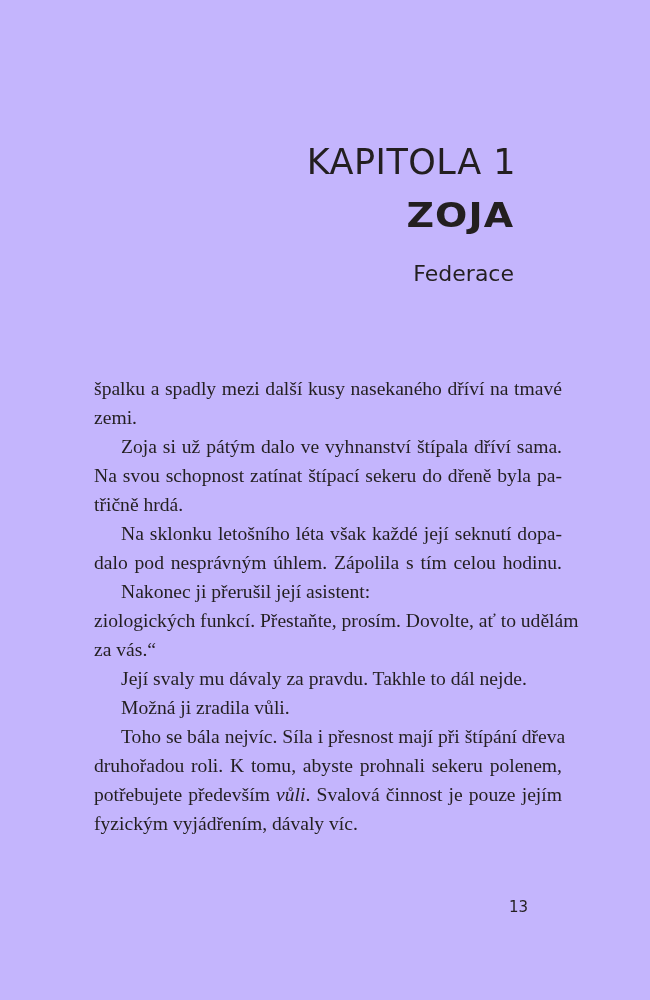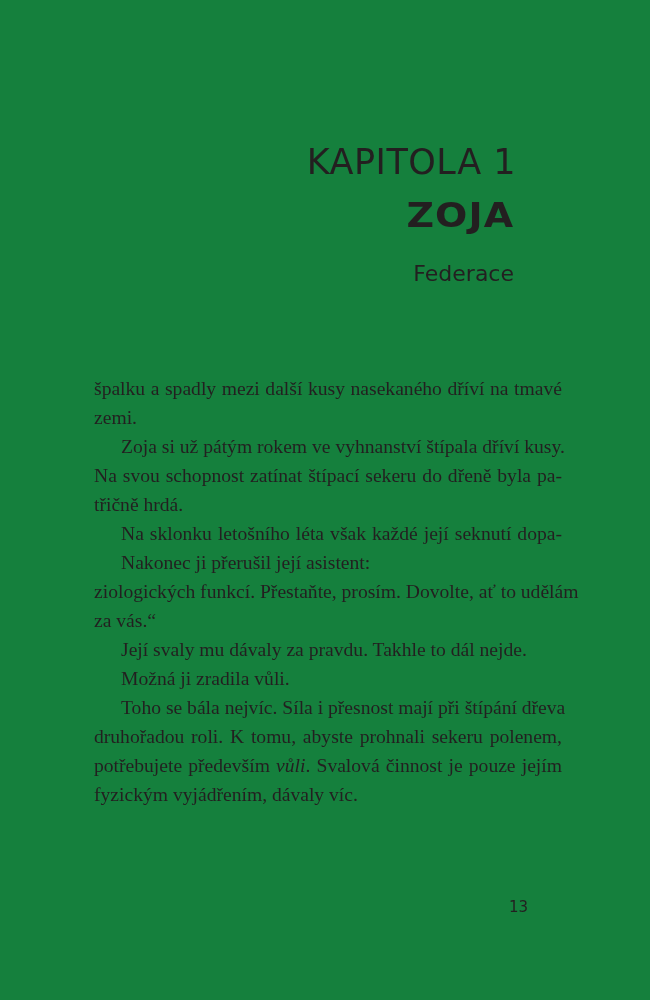--- a/index.html
+++ b/index.html
@@ -12,21 +12,21 @@
       height: 1000px;
       position: relative;
       overflow: hidden;
       color: #231f20;
     }
     .page {
       position: absolute;
       left: 0; top: 0;
       width: 650px;
       height: 1000px;
-      background: #15803d;
+      background: #c4b5fd;
     }
     .chapter-head {
       position: absolute;
       right: 136px;
       top: 140px;
       text-align: right;
       font-family: "DejaVu Sans", sans-serif;
       color: #231f20;
     }
     .chapter-number {
@@ -98,24 +98,25 @@
 
   <div class="chapter-head">
     <div class="chapter-number">KAPITOLA 1</div>
     <div class="chapter-title">ZOJA</div>
     <div class="chapter-subtitle">Federace</div>
   </div>
 
   <div class="body-text">
     <span class="line justify">špalku a spadly mezi další kusy nasekaného dříví na tmavé</span>
     <span class="line">zemi.</span>
-    <span class="line justify indent">Zoja si už pátým rokem ve vyhnanství štípala dříví kusy.</span>
+    <span class="line justify indent">Zoja si už pátým dalo ve vyhnanství štípala dříví sama.</span>
     <span class="line justify">Na svou schopnost zatínat štípací sekeru do dřeně byla pa-</span>
     <span class="line">třičně hrdá.</span>
     <span class="line justify indent">Na sklonku letošního léta však každé její seknutí dopa-</span>
+    <span class="line justify">dalo pod nesprávným úhlem. Zápolila s tím celou hodinu.</span>
     <span class="line indent">Nakonec ji přerušil její asistent:</span>
     <span class="line justify">ziologických funkcí. Přestaňte, prosím. Dovolte, ať to udělám</span>
     <span class="line">za vás.“</span>
     <span class="line indent">Její svaly mu dávaly za pravdu. Takhle to dál nejde.</span>
     <span class="line indent">Možná ji zradila vůli.</span>
     <span class="line justify indent">Toho se bála nejvíc. Síla i přesnost mají při štípání dřeva</span>
     <span class="line justify">druhořadou roli. K tomu, abyste prohnali sekeru polenem,</span>
     <span class="line justify"><span>potřebujete především </span><em>vůli</em><span>. Svalová činnost je pouze jejím</span></span>
     <span class="line">fyzickým vyjádřením, dávaly víc.</span>
   </div>

